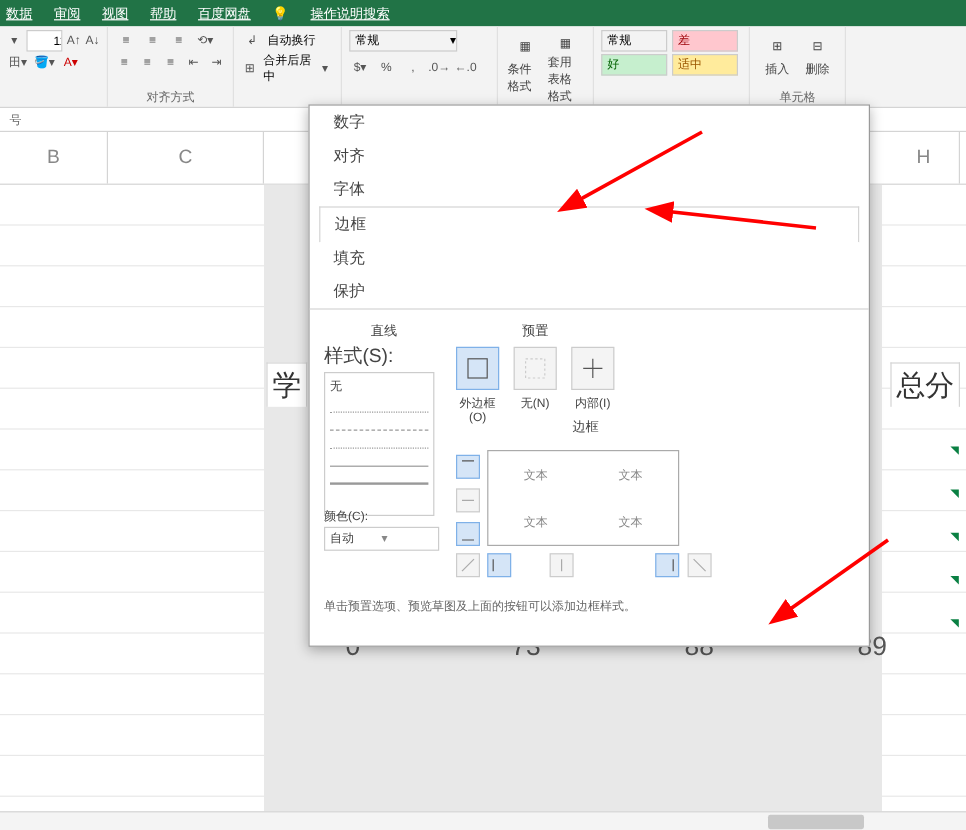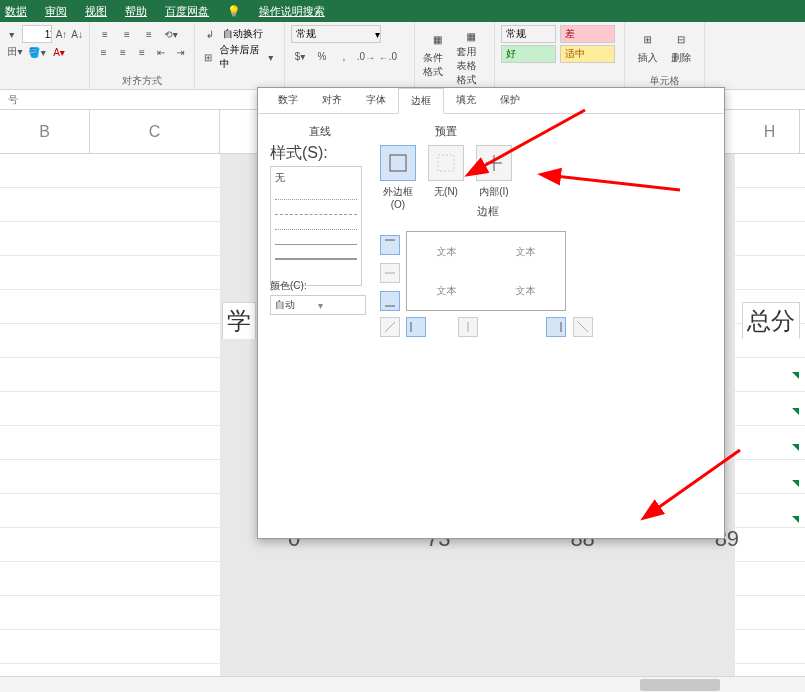--- a/index.html
+++ b/index.html
@@ -44,21 +44,21 @@
     .label-xue { left: 222px; top: 148px; }
     .label-zongfen { right: 5px; top: 148px; }
     .num-row { position: absolute; left: 222px; top: 372px; right: 6px; height: 36px; display: flex; font-size: 22px; color: #555; }
     .num-row span { flex: 1; text-align: center; }
 
     
     .dialog { position: absolute; left: 257px; top: 87px; width: 468px; height: 452px; background: #fff; border: 1px solid #9a9a9a; box-shadow: 0 3px 10px rgba(0,0,0,0.3); z-index: 100; }
     .dlg-title { height: 28px; display: flex; align-items: center; padding: 0 8px; font-size: 11px; }
     .dlg-title span { flex: 1; }
     .dlg-help, .dlg-close { width: 20px; text-align: center; cursor: pointer; font-size: 12px; color: #666; }
-    .dlg-tabs { display: flex; border-bottom: 1px solid #d4d4d4; padding: 0 8px; font-size: 10px; }
+    .dlg-tabs { display: flex; border-bottom: 1px solid #d4d4d4; padding: 0 8px; font-size: 13px; flex-direction: column; }
     .dlg-tab { padding: 5px 12px; color: #444; cursor: pointer; }
     .dlg-tab.active { border: 1px solid #d4d4d4; border-bottom: 1px solid #fff; margin-bottom: -1px; background: #fff; }
     .dlg-body { padding: 10px 12px; font-size: 11px; color: #444; position: relative; height: 360px; }
 
     .section-label { font-size: 11px; margin-bottom: 4px; text-align: center; }
     .line-section { position: absolute; left: 12px; top: 10px; width: 100px; }
     .style-list { width: 92px; height: 120px; border: 1px solid #ccc; background: #fff; padding: 4px; }
     .style-line { height: 12px; border-bottom: 1px dotted #999; margin: 3px 0; }
     .color-section { position: absolute; left: 12px; top: 165px; }
     .color-dropdown { width: 96px; height: 20px; border: 1px solid #ccc; display: flex; align-items: center; padding: 0 4px; cursor: pointer; }
@@ -352,20 +352,21 @@
             </svg>
           </div>
         <div class="edge-btn eb-b6">
             <svg width="14" height="14">
               <line x1="2" y1="2" x2="12" y2="12" stroke="#aaa"></line>
             </svg>
           </div>
       </div>
     </div>
 
+    <div class="hint-text">单击预置选项、预览草图及上面的按钮可以添加边框样式。</div>
 
   </div>
 </div>
 
 <svg class="arrow" style="left:0;top:0" width="805" height="692">
   <defs>
       <marker id="ah" markerWidth="10" markerHeight="10" refX="2" refY="3" orient="auto">
         <path d="M0,0 L0,6 L8,3 z" class="arrow-head"></path>
       </marker>
     </defs>

